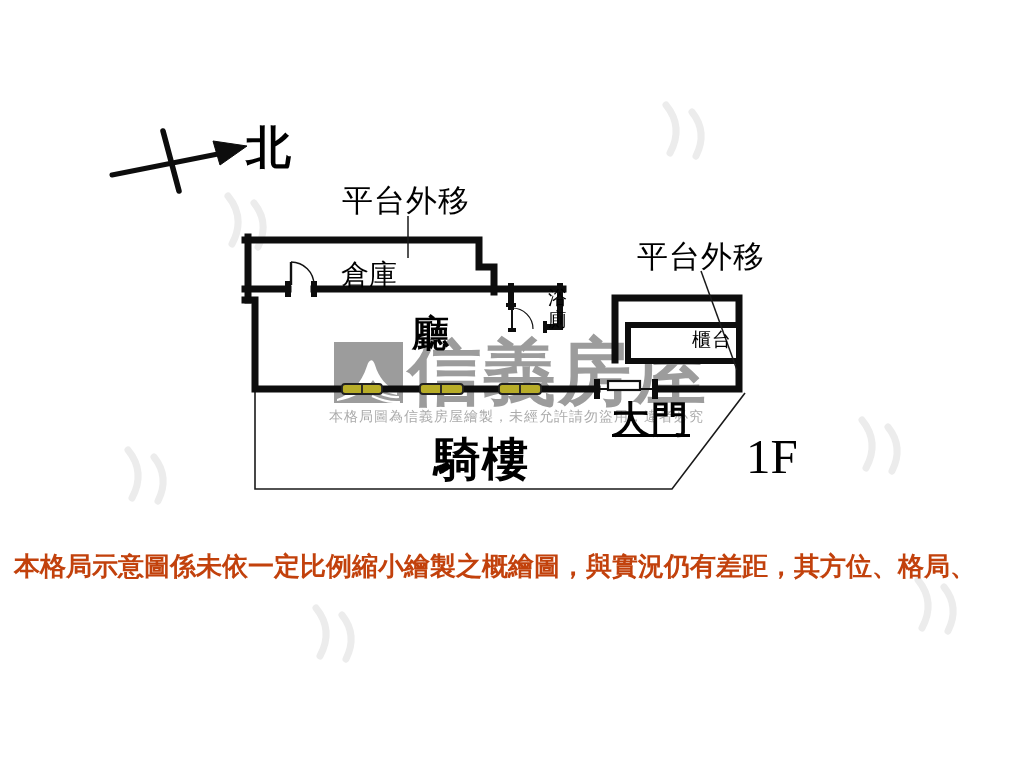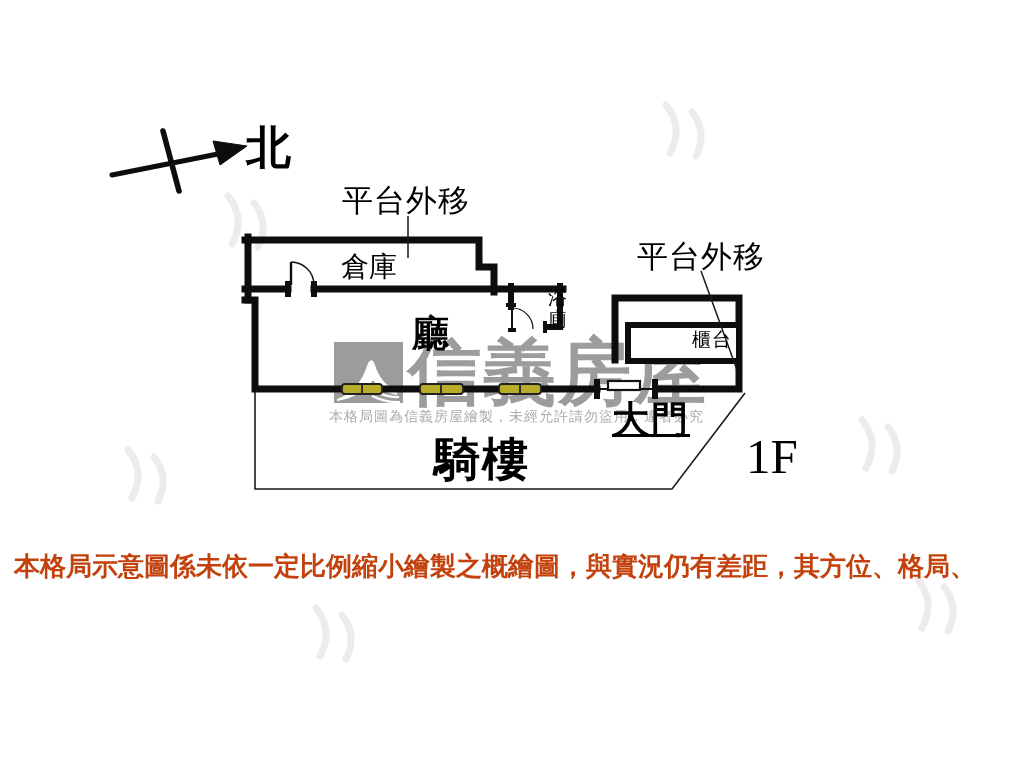--- a/index.html
+++ b/index.html
@@ -15,21 +15,21 @@
     font-family:"Liberation Serif","DejaVu Serif",serif;
   }
   .abs{position:absolute;}
   .label{
     position:absolute;color:#000;line-height:1.05;white-space:nowrap;
     font-family:"Liberation Serif","DejaVu Serif",serif;
   }
   #north-label{left:246px;top:125px;font-size:45px;font-weight:600;}
   #platform-top{left:342px;top:185px;font-size:31px;letter-spacing:1px;}
   #platform-right{left:637px;top:241px;font-size:31px;letter-spacing:1px;}
-  #storage-label{left:341px;top:252px;font-size:28px;}
+  #storage-label{left:341px;top:260px;font-size:28px;}
   #bath-label{left:548px;top:287px;font-size:19px;width:21px;line-height:1.18;white-space:normal;word-break:break-all;}
   #hall-label{left:412px;top:315px;font-size:37px;font-weight:600;}
   #counter-label{left:692px;top:330px;font-size:19px;letter-spacing:1px;}
   #gate-label{left:612px;top:401px;font-size:37px;font-weight:600;letter-spacing:2px;text-decoration:underline;}
   #arcade-label{left:434px;top:420px;font-size:46px;font-weight:600;letter-spacing:2px;margin-top:16px;}
   #floor-label{left:746px;top:431px;font-size:49px;}
   
   #wm-logo{left:334px;top:342px;width:69px;height:61px;background:var(--watermark-gray);}
   #wm-brand{
     left:408px;top:336px;font-size:73px;font-weight:600;letter-spacing:2px;

